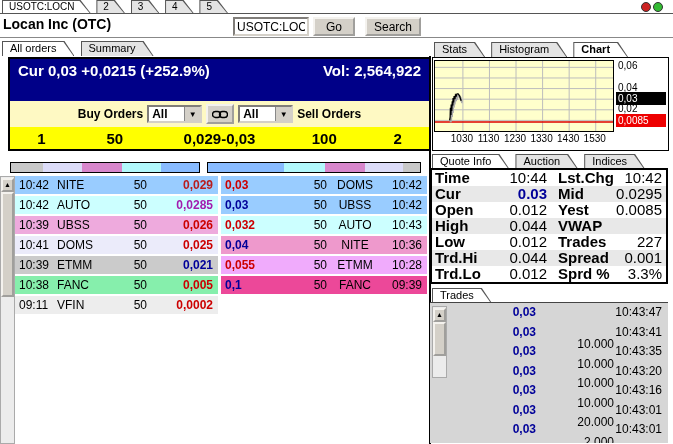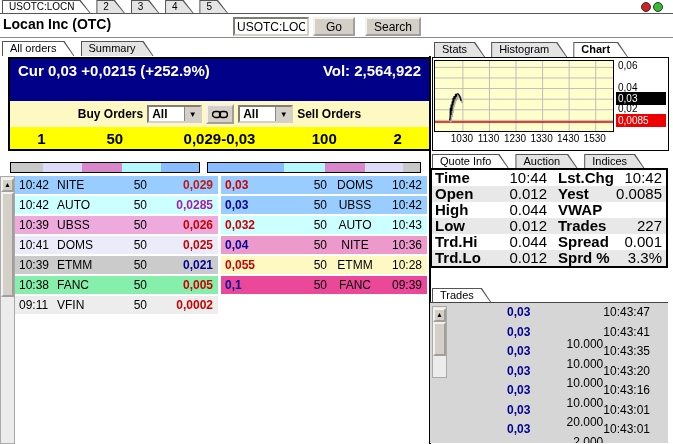--- a/index.html
+++ b/index.html
@@ -88,21 +88,21 @@
   .qrow .v1{width:62px;text-align:right;padding-right:8px;}
   .qrow .l2{width:52px;}
   .qrow .v2{flex:1;text-align:right;padding-right:4px;}
   .navy{color:#000099;font-weight:bold;}
   
   .trades{position:absolute;top:302px;left:430px;width:238px;height:140px;background:#d6d6d6;
        border-top:1px solid #444;overflow:hidden;}
   .trow{height:19.5px;line-height:19.5px;display:flex;font-size:12px;margin-left:20px;}
   .trow .px{width:86px;text-align:right;font-weight:bold;color:#000099;}
   .trow .sz{width:78px;text-align:right;margin-top:32px;}
-  .trow .tm{flex:1;text-align:right;padding-right:18px;}
+  .trow .tm{flex:1;text-align:right;padding-right:6px;}
 </style>
 </head>
 <body>
 
 <div class="win">
 
   <div class="toptabs">
     <span class="tab active"><span>USOTC:LOCN</span></span>
     <span class="tab"><span>2</span></span>
     <span class="tab"><span>3</span></span>
@@ -237,21 +237,21 @@
             <span class="sz">50</span>
             <span class="mm">AUTO</span>
             <span class="tm">10:43</span>
           </div>
           <div class="brow" style="background: rgb(238, 153, 204);">
             <span class="px" style="color: rgb(0, 0, 153);">0,04</span>
             <span class="sz">50</span>
             <span class="mm">NITE</span>
             <span class="tm">10:36</span>
           </div>
-          <div class="brow" style="background: #fef9c3;">
+          <div class="brow" style="background: #f0abfc;">
             <span class="px" style="color: rgb(204, 0, 0);">0,055</span>
             <span class="sz">50</span>
             <span class="mm">ETMM</span>
             <span class="tm">10:28</span>
           </div>
           <div class="brow" style="background: #ec4899;">
             <span class="px" style="color: rgb(0, 0, 153);">0,1</span>
             <span class="sz">50</span>
             <span class="mm">FANC</span>
             <span class="tm">09:39</span>
@@ -319,20 +319,26 @@
   </div>
 
   <div class="quote" id="quote-table">
       <div class="qrow">
         <span class="l l1">Time</span>
         <span class="v1">10:44</span>
         <span class="l l2">Lst.Chg</span>
         <span class="v2">10:42</span>
       </div>
       <div class="qrow">
+        <span class="l l1">Cur</span>
+        <span class="v1 navy">0.03</span>
+        <span class="l l2">Mid</span>
+        <span class="v2">0.0295</span>
+      </div>
+      <div class="qrow">
         <span class="l l1">Open</span>
         <span class="v1">0.012</span>
         <span class="l l2">Yest</span>
         <span class="v2">0.0085</span>
       </div>
       <div class="qrow">
         <span class="l l1">High</span>
         <span class="v1">0.044</span>
         <span class="l l2">VWAP</span>
         <span class="v2"></span>

